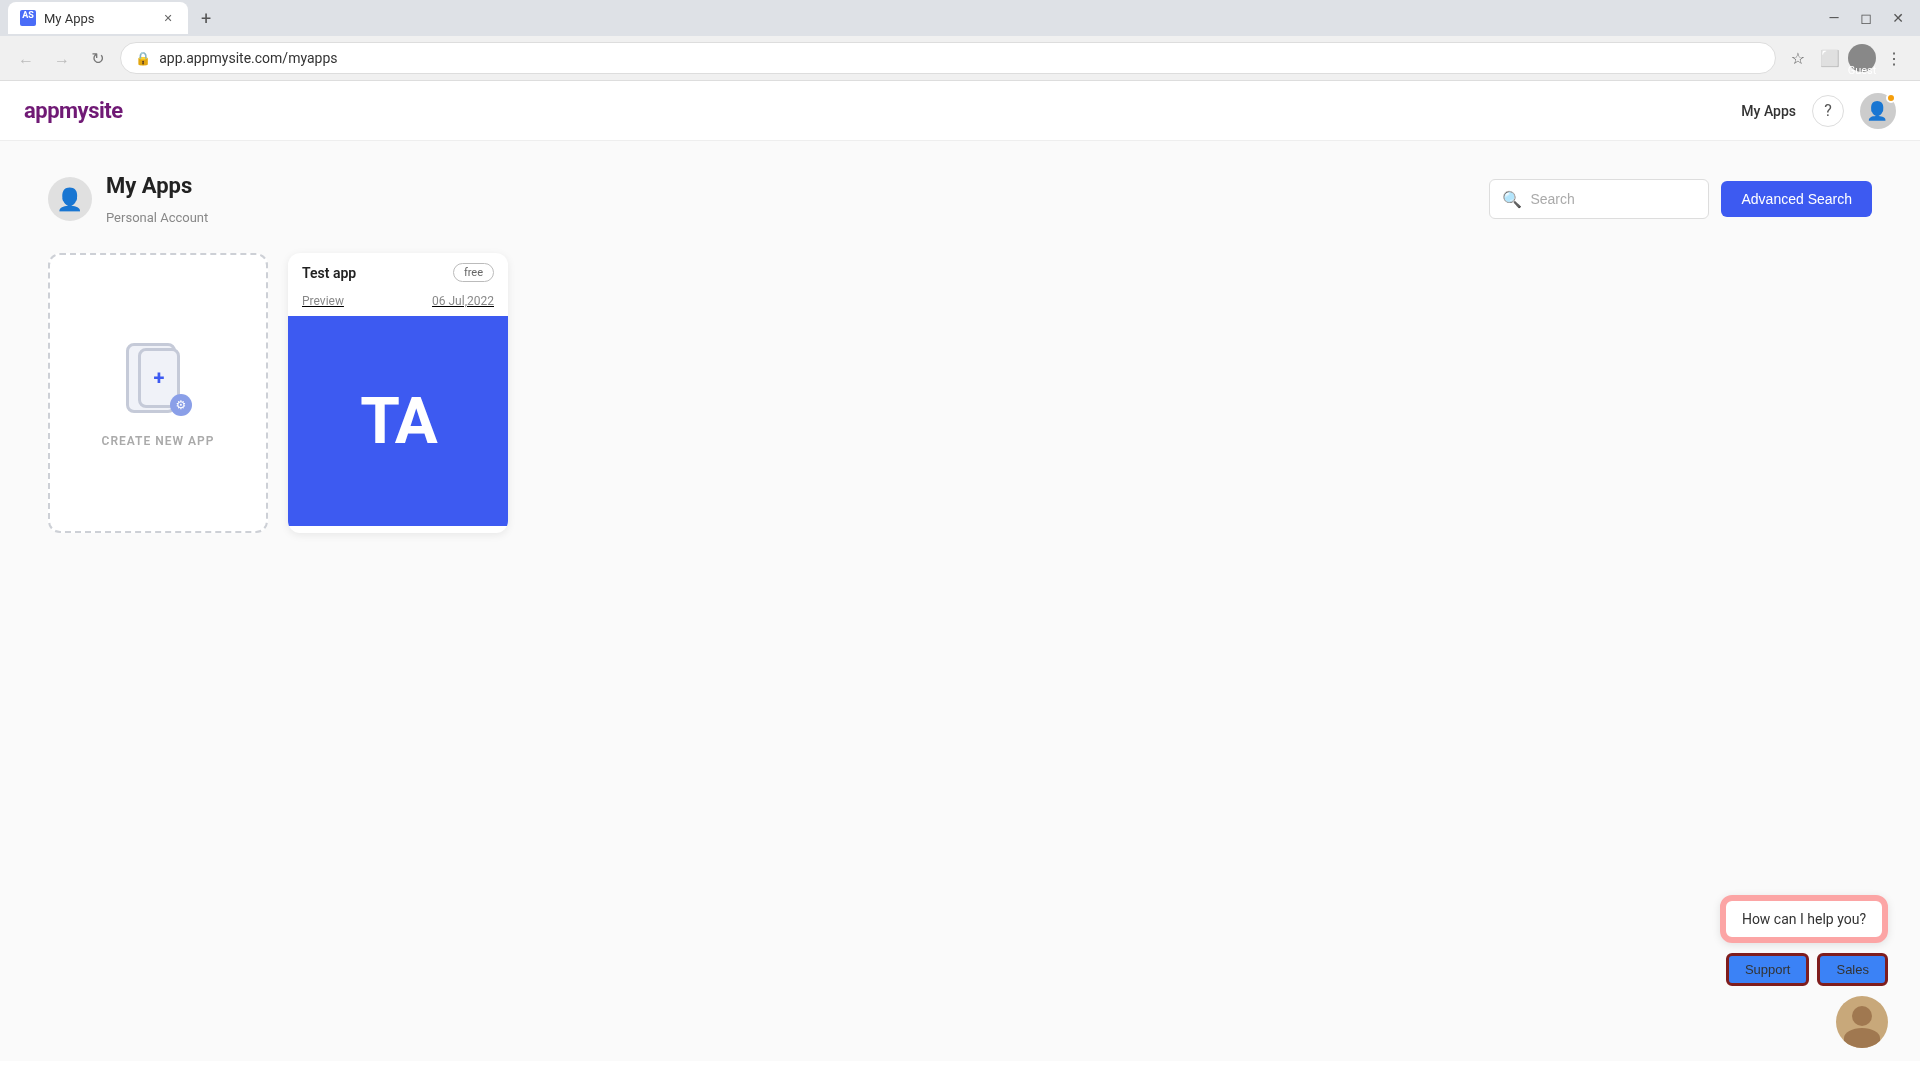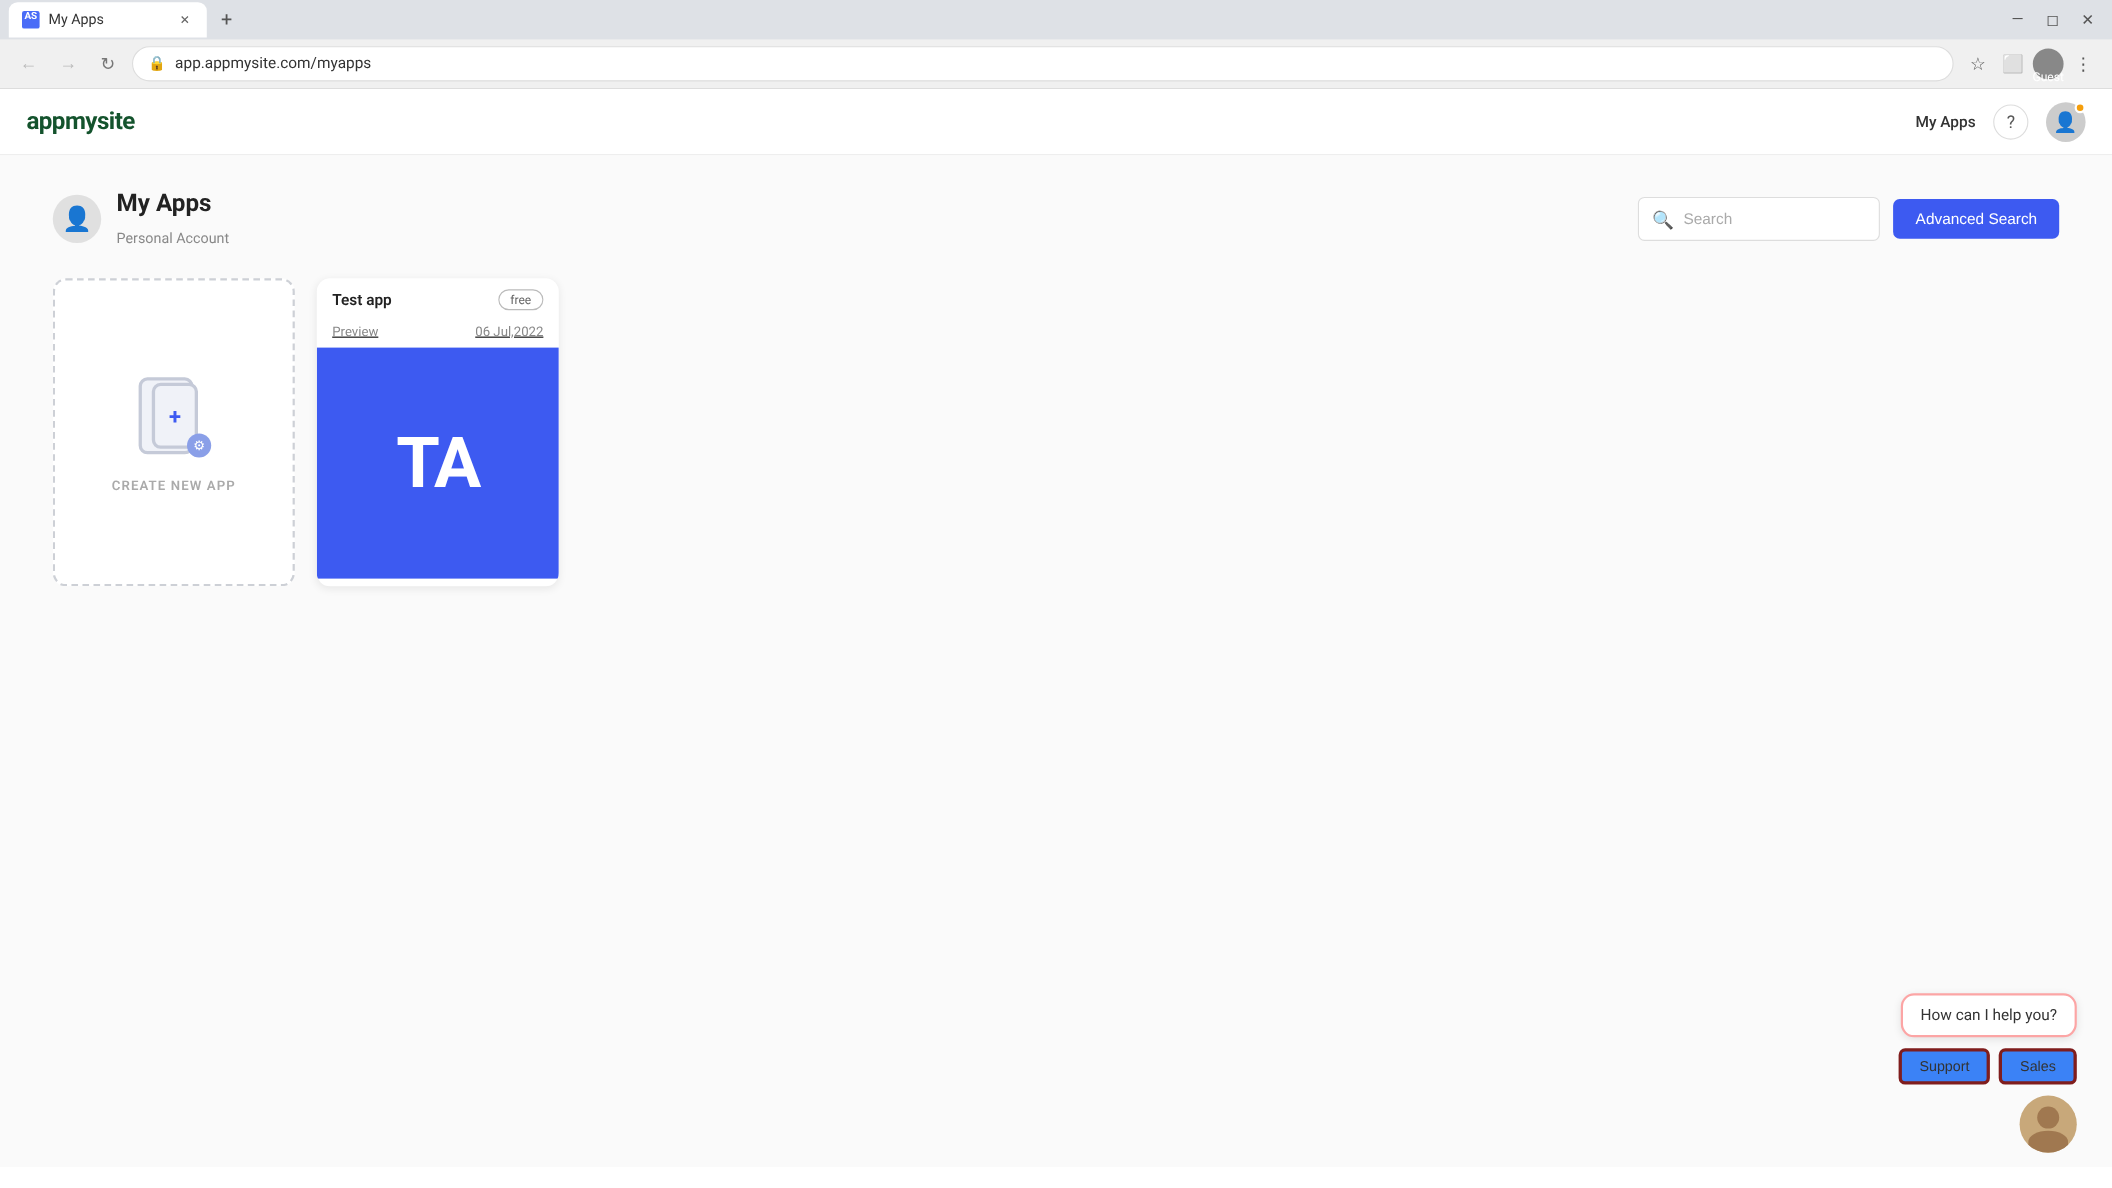--- a/index.html
+++ b/index.html
@@ -168,21 +168,21 @@
       border-bottom: 1px solid #eee;
       position: relative;
     }
     .logo {
       font-size: 22px;
       font-weight: 700;
       color: #3d5af1;
       letter-spacing: -0.5px;
       cursor: pointer;
     }
-    .logo span { color: #14532d; }
+    .logo span { color: #701a75; }
     .header-right {
       display: flex;
       align-items: center;
       gap: 16px;
       margin-left: auto;
     }
     .my-apps-link {
       font-size: 14px;
       color: #333;
       font-weight: 500;
@@ -415,21 +415,21 @@
       position: fixed;
       bottom: 32px;
       right: 32px;
       display: flex;
       flex-direction: column;
       align-items: flex-end;
       gap: 10px;
     }
     .chat-bubble {
       background: white;
-      border: 2px solid #fca5a5;
+      border: 6px solid #fca5a5;
       border-radius: 12px;
       padding: 10px 16px;
       font-size: 14px;
       color: #333;
       box-shadow: 0 2px 8px rgba(0,0,0,0.1);
     }
     .chat-buttons {
       display: flex;
       gap: 8px;
     }

